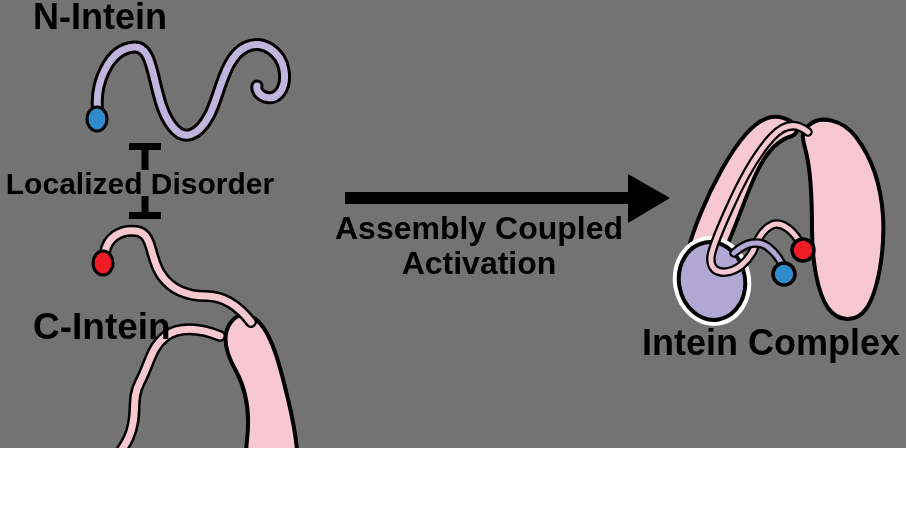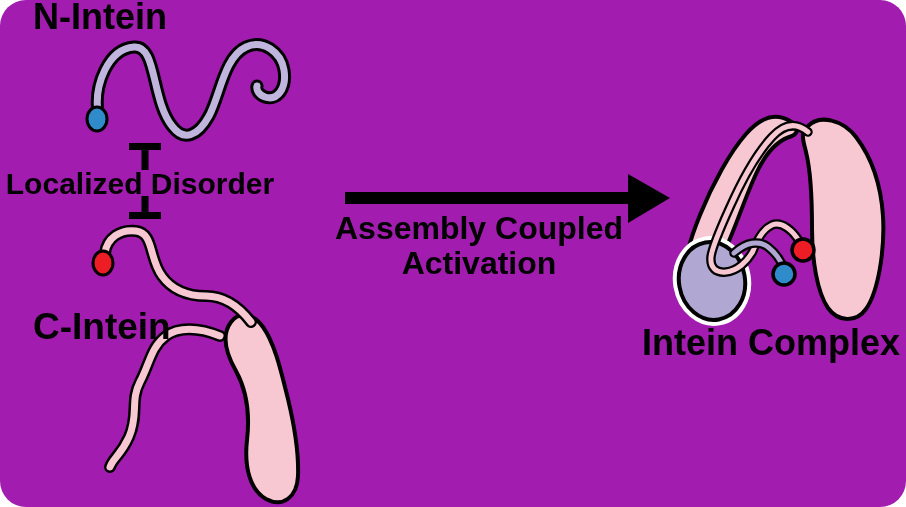--- a/index.html
+++ b/index.html
@@ -1,22 +1,21 @@
 <!DOCTYPE html>
 <html><head>
 <meta charset="utf-8">
 <style>
   html,body { margin:0; padding:0; background:#fff; }
   #canvas {
     position:relative;
-    width:906px; height:507px;
-    background:#a21caf;
+    width:906px; height:448px;
+    background:#737373;
     overflow:hidden;
     font-family:"Liberation Sans", sans-serif;
-    border-radius:26px;
   }
   svg { position:absolute; left:0; top:0; }
   .t  { font-family:"Liberation Sans", sans-serif; font-weight:bold; }
   .ol { fill:none; stroke:#000000; stroke-linecap:round; }
   .core { fill:none; stroke-linecap:round; }
   .shape { stroke:#000000; }
 </style>
 </head>
 <body>
 

